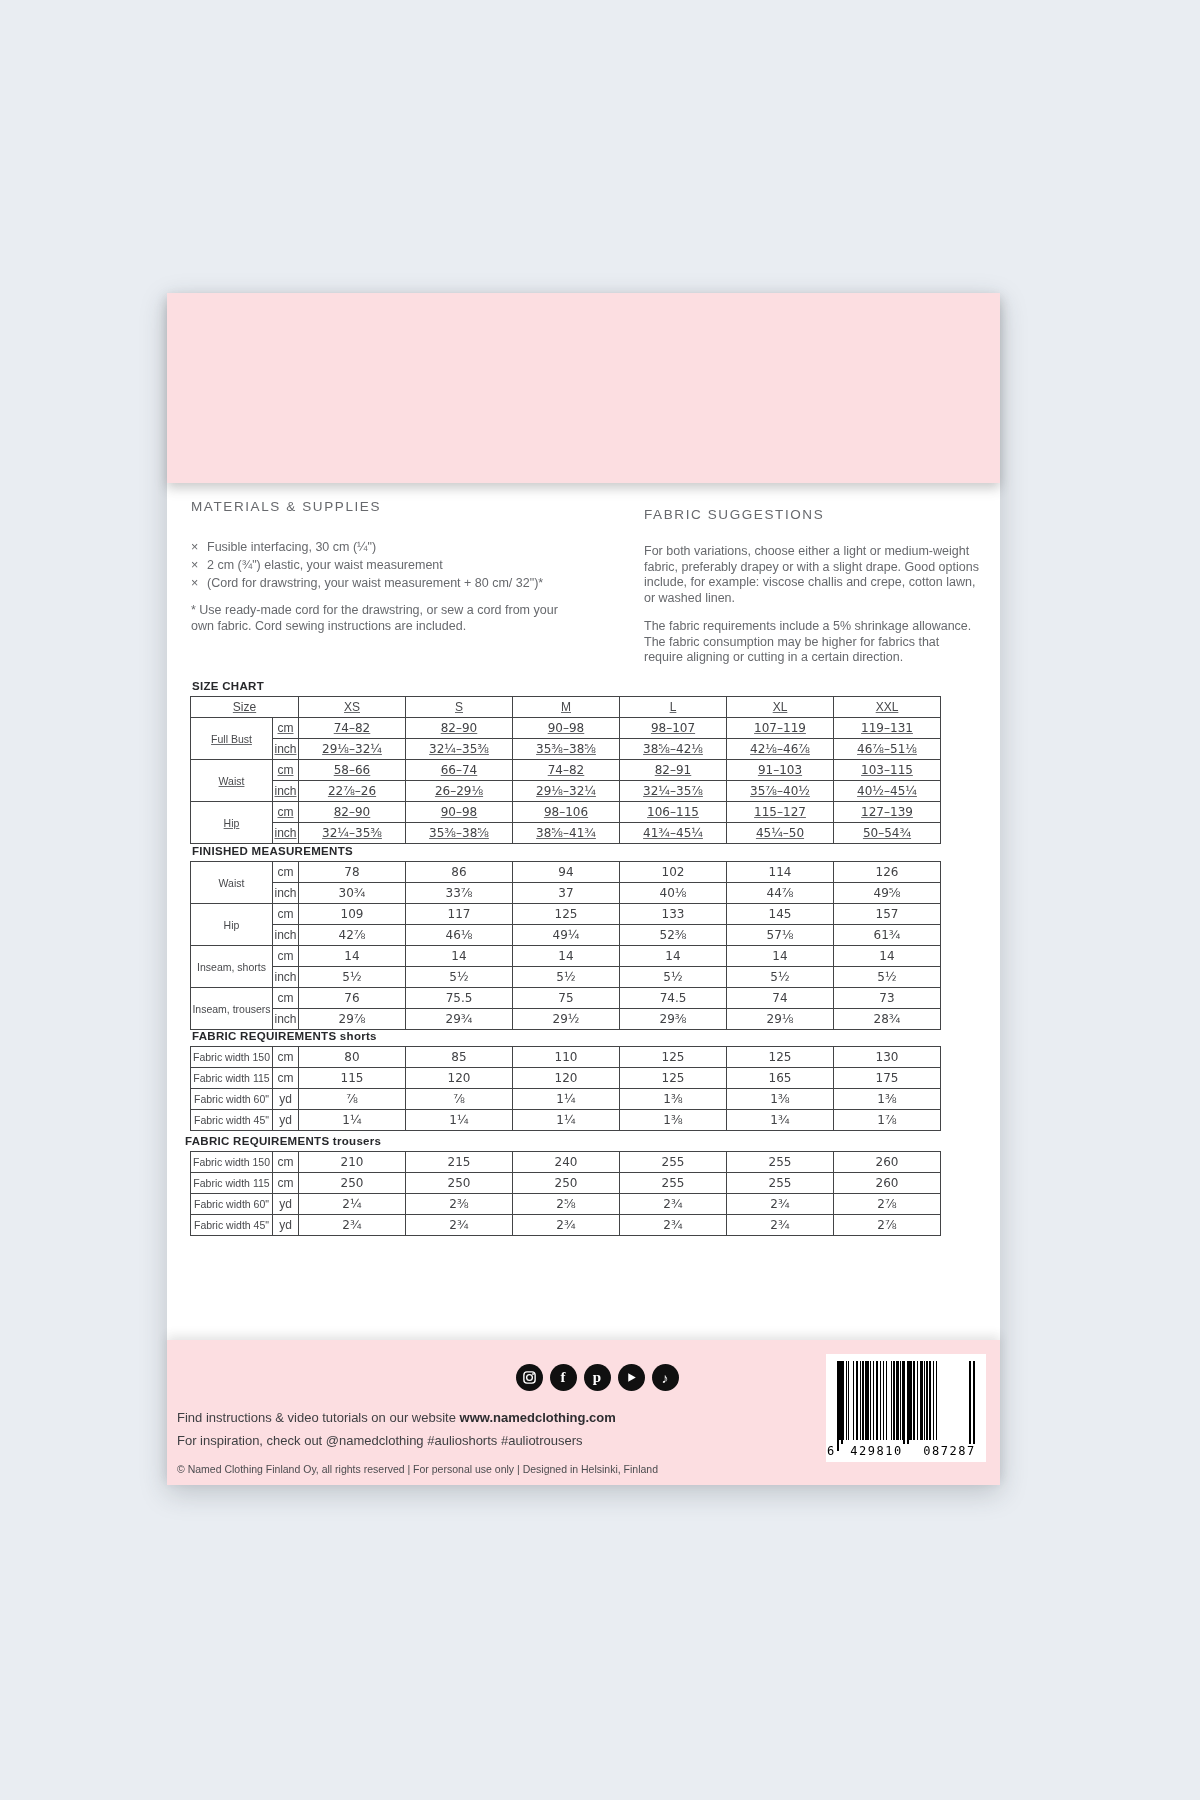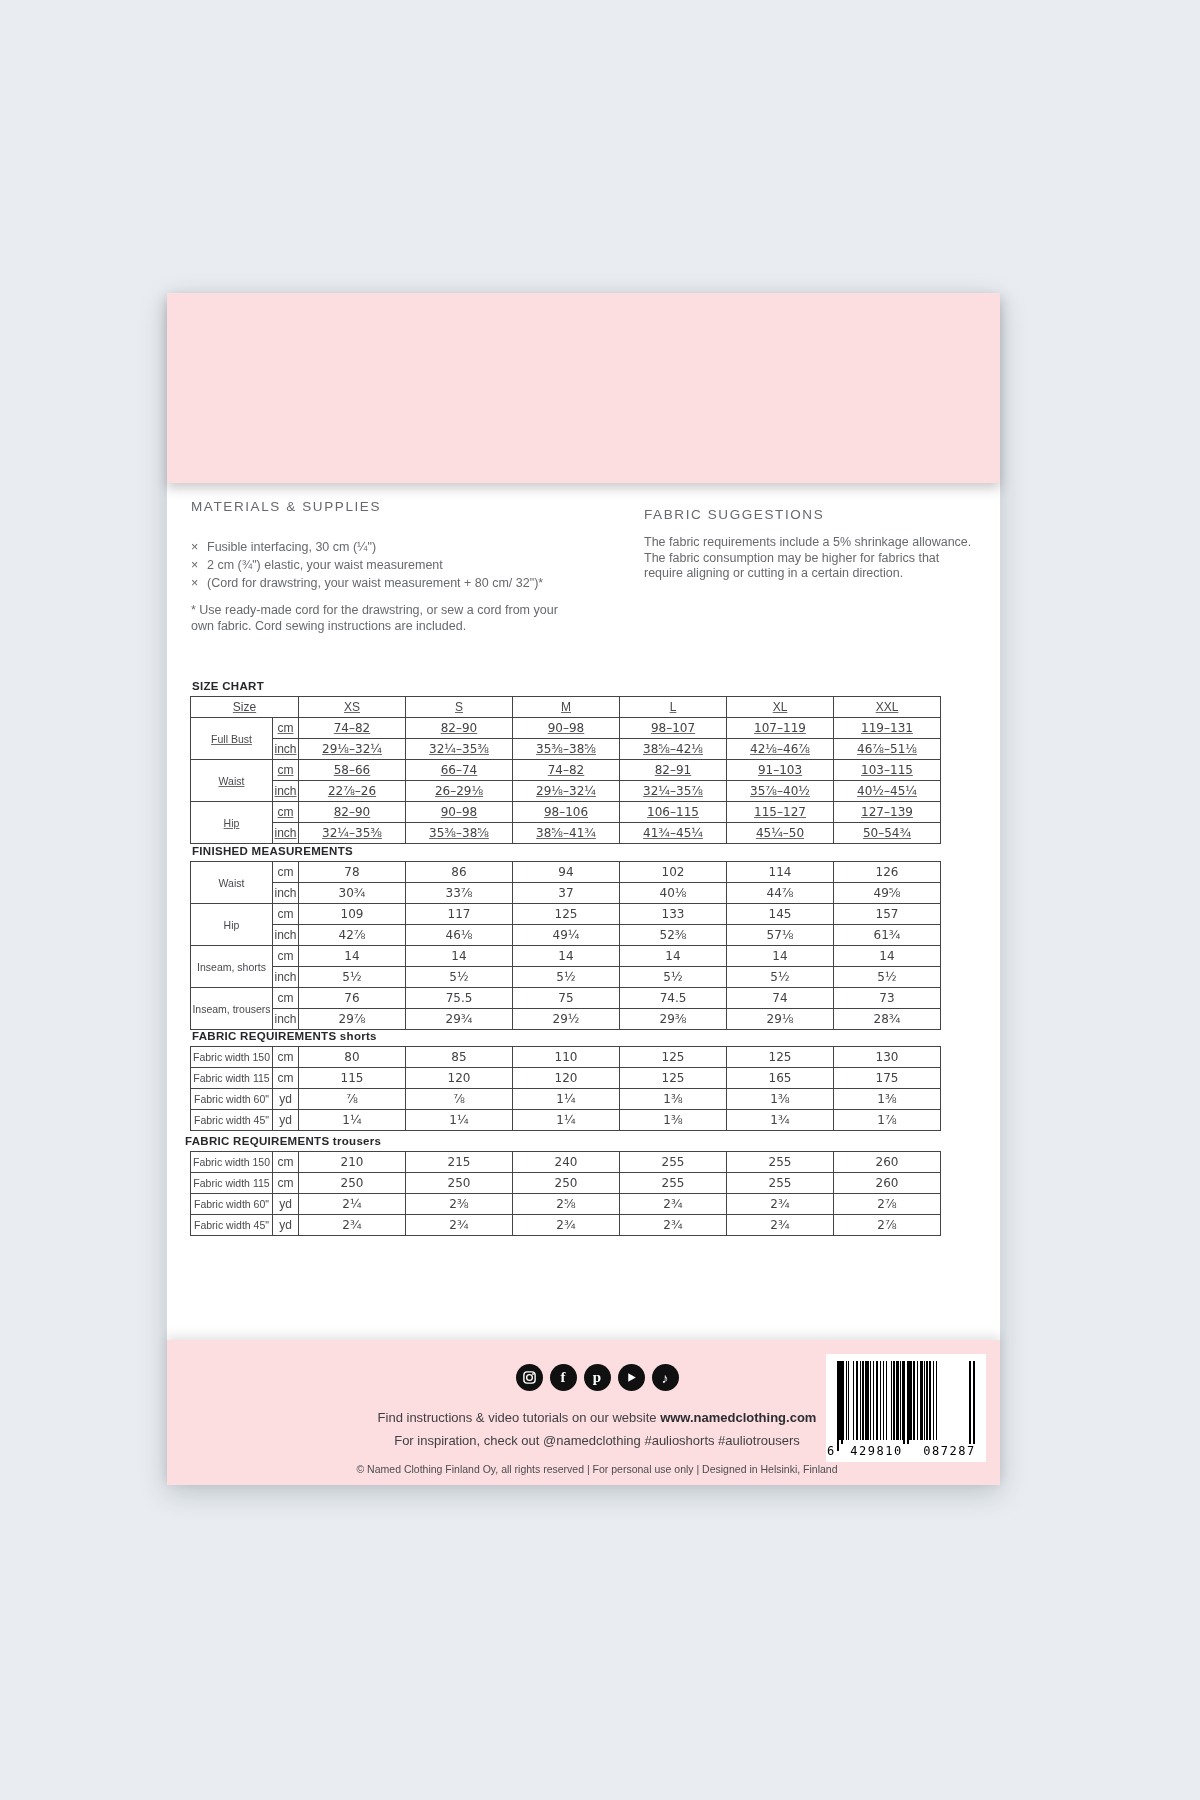--- a/index.html
+++ b/index.html
@@ -46,21 +46,21 @@
   table.meas{border-collapse:collapse;table-layout:fixed;width:750px;background:#fff;}
   table.meas td{
     border:1px solid #434446;text-align:center;vertical-align:middle;
     height:20px;padding:0;overflow:hidden;white-space:nowrap;
   }
   td.lab{font-size:10.5px;color:#48494c;}
   td.unit{font-size:12px;color:#48494c;}
   td.val{font-size:12px;color:#414245;font-family:"DejaVu Sans",sans-serif;}
   td.szh{font-size:12px;color:#48494c;}
   
-  .footer-center{position:absolute;left:10px;width:840px;text-align:center;}
+  .footer-center{position:absolute;left:10px;width:840px;text-align:left;}
   .social-row{position:absolute;left:10px;width:840px;top:24px;display:flex;justify-content:center;gap:7px;}
   .social-icon{
     width:27px;height:27px;border-radius:50%;background:#101010;color:#fff;
     display:flex;align-items:center;justify-content:center;
     font-size:13px;font-weight:700;line-height:1;
   }
   .social-icon svg{display:block;}
   .foot-line1{top:70px;font-size:13px;color:#3e3f42;}
   .foot-line1 b{color:#2c2d30;}
   .foot-line2{top:93px;font-size:13px;color:#3e3f42;}
@@ -105,20 +105,21 @@
           <li>
             <span class="x-mark">×</span>
             <span>(Cord for drawstring, your waist measurement + 80 cm/ 32")*</span>
           </li>
         </ul>
       <div class="note">* Use ready-made cord for the drawstring, or sew a cord from your own fabric. Cord sewing instructions are included.</div>
     </div>
 
     <div class="suggestions">
       <div class="col-heading">FABRIC SUGGESTIONS</div>
+      <p class="first">For both variations, choose either a light or medium-weight fabric, preferably drapey or with a slight drape. Good options include, for example: viscose challis and crepe, cotton lawn, or washed linen.</p>
       <p class="second">The fabric requirements include a 5% shrinkage allowance. The fabric consumption may be higher for fabrics that require aligning or cutting in a certain direction.</p>
     </div>
 
     <div class="tbl-label" style="left:25px;top:197px;">
       <span>SIZE CHART</span>
     </div>
     <div class="tbl-host" style="left:23px;top:213px;text-decoration:underline;">
         <table class="meas">
           <colgroup>
             <col style="width: 82px;">

